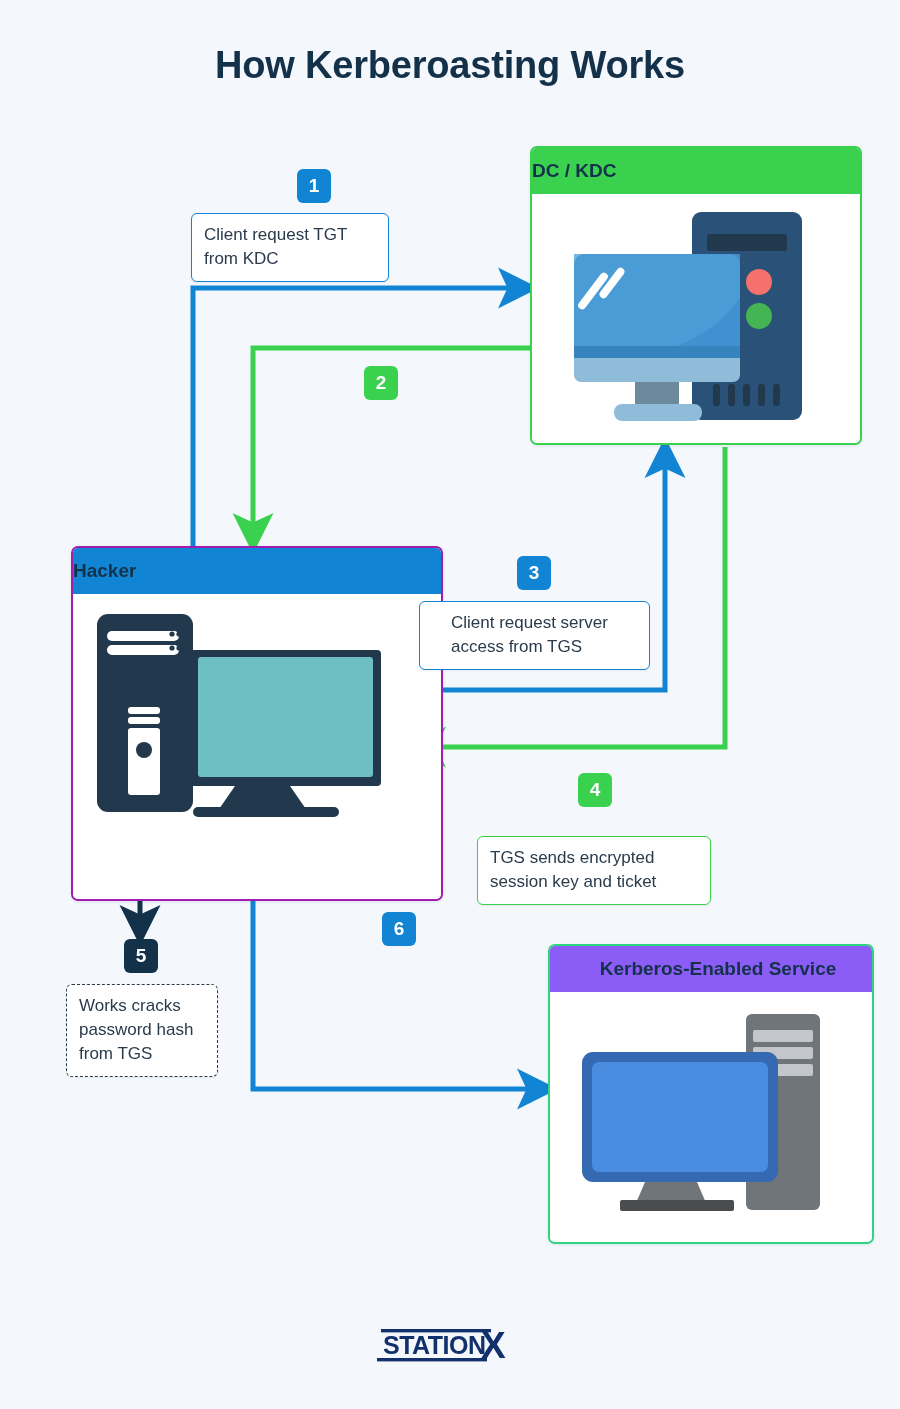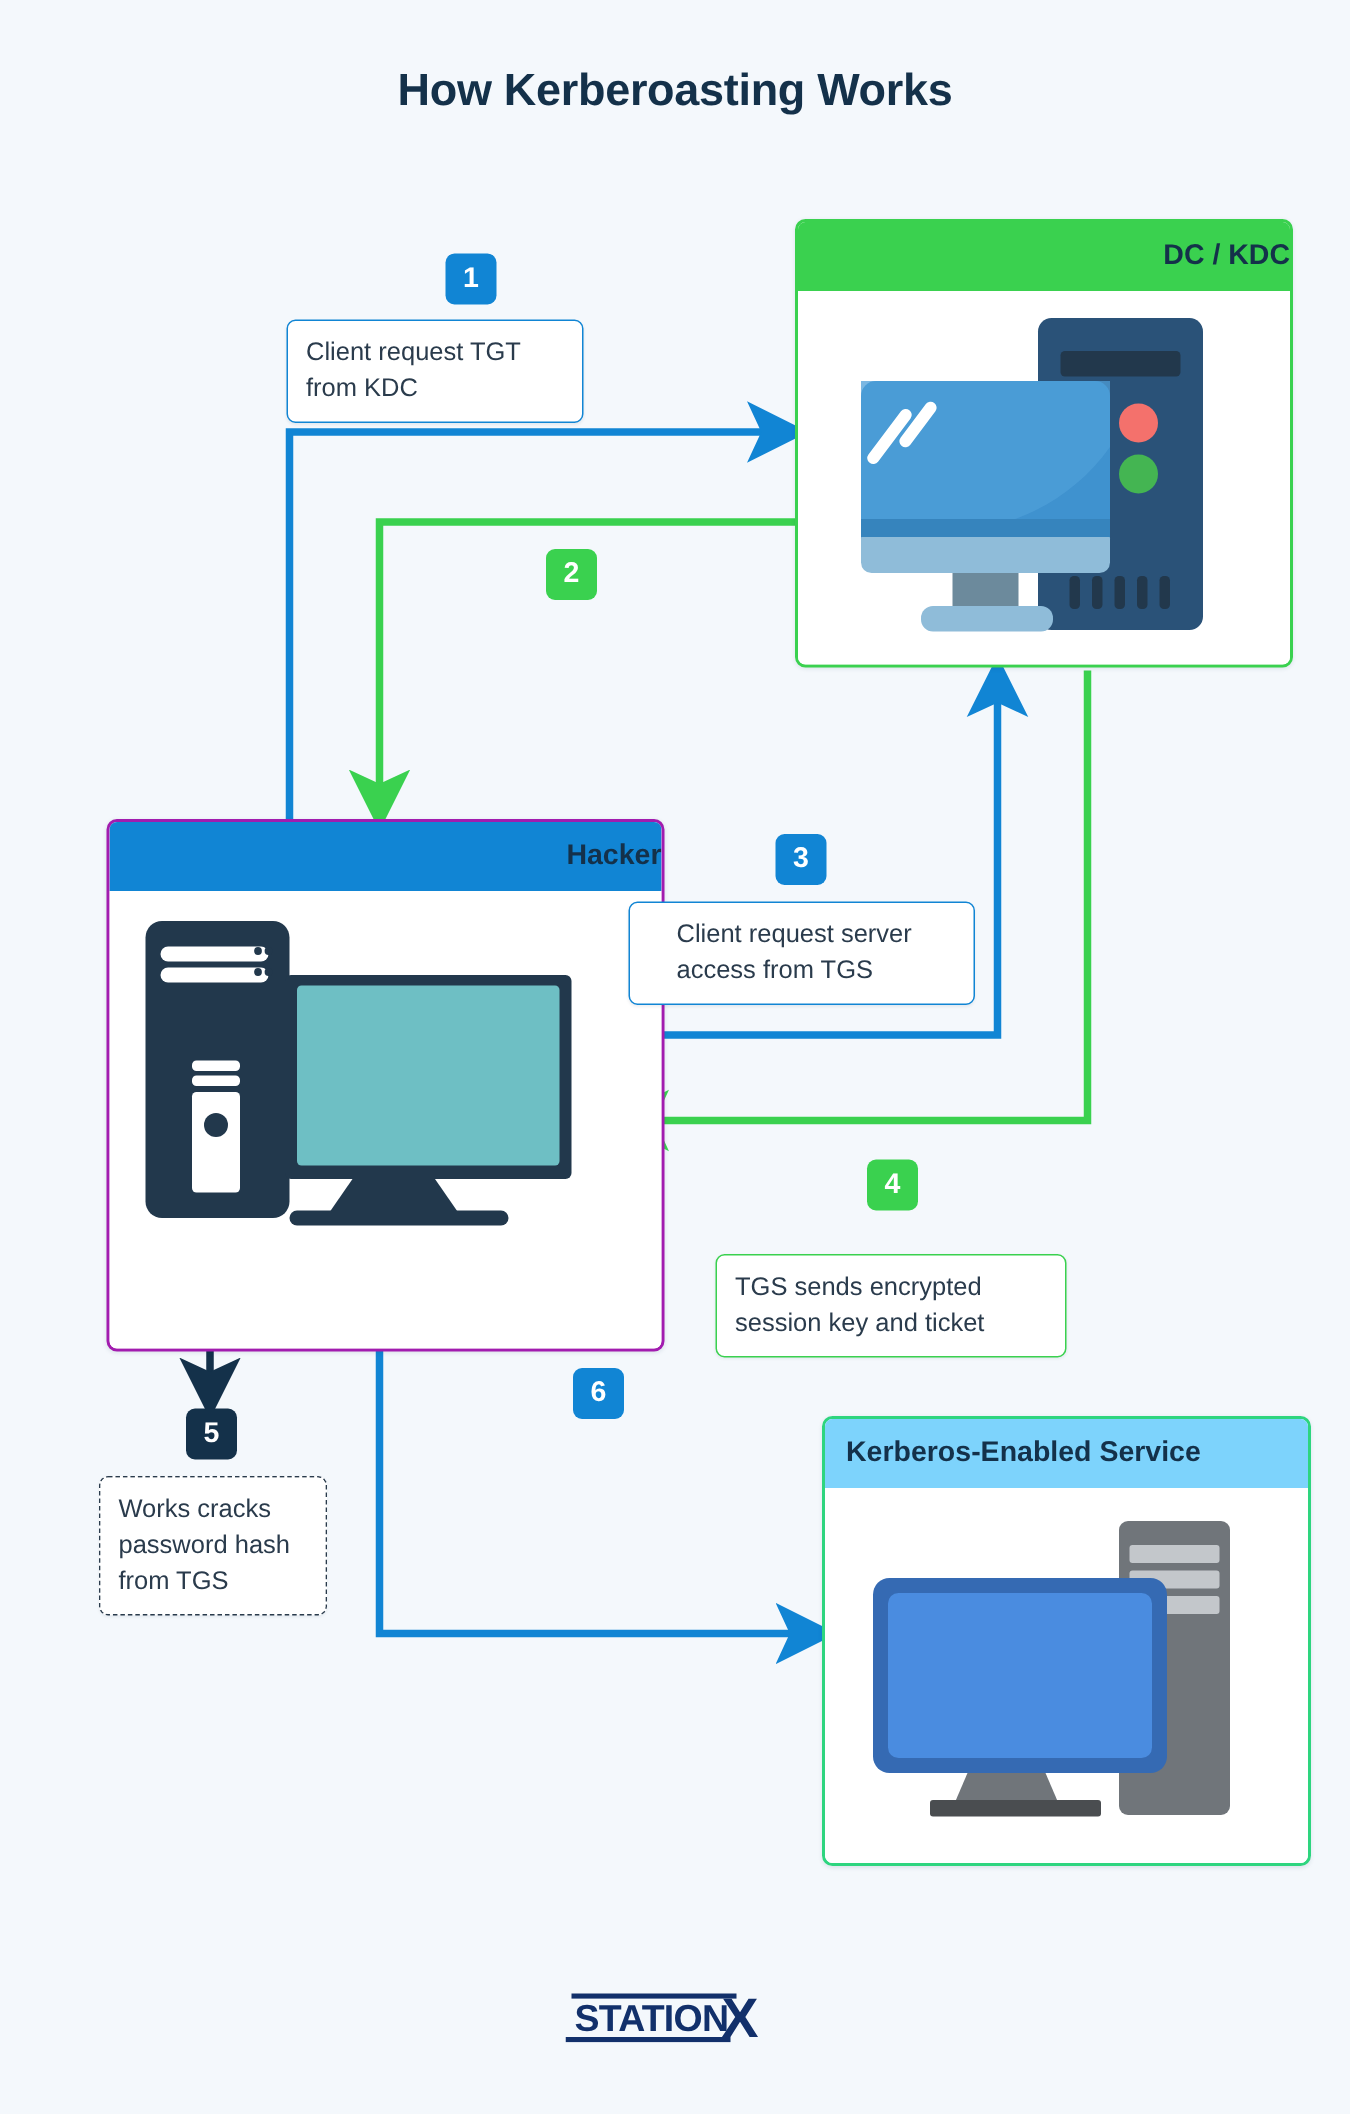--- a/index.html
+++ b/index.html
@@ -20,39 +20,39 @@
     height: 1409px;
   }
 
   
   .title {
     position: absolute;
     top: 44px;
     left: 0;
     width: 900px;
     text-align: center;
-    font-size: 30px;
+    font-size: 38px;
     font-weight: bold;
     letter-spacing: -0.2px;
     color: #14314a;
   }
 
   
   .node {
     position: absolute;
     background: #ffffff;
     border-radius: 7px;
     box-sizing: border-box;
     overflow: hidden;
     box-shadow: 0 1px 3px rgba(20,49,74,0.10);
   }
   .node .node-header {
     height: 46px;
     line-height: 46px;
-    text-align: right;
+    text-align: left;
     font-size: 19px;
     font-weight: bold;
     color: #14314a;
   }
   .node .node-body {
     position: relative;
     background: #ffffff;
     height: calc(100% - 46px);
   }
 
@@ -66,21 +66,21 @@
     left: 39px; top: 546px; width: 372px; height: 355px;
     border: 2px solid #a21caf;
     margin-left: 32px;
   }
   #node-hacker .node-header { background: #1185d4; }
 
   #node-kerberos {
     left: 548px; top: 944px; width: 326px; height: 300px;
     border: 2px solid #2ed57f;
   }
-  #node-kerberos .node-header { background: #7dd3fc; text-align: left; padding-left: 14px; }
+  #node-kerberos .node-header { background: #8b5cf6; text-align: center; padding-left: 14px; }
 
   
   .badge {
     position: absolute;
     width: 34px;
     height: 34px;
     border-radius: 6px;
     color: #ffffff;
     font-size: 19px;
     font-weight: bold;

